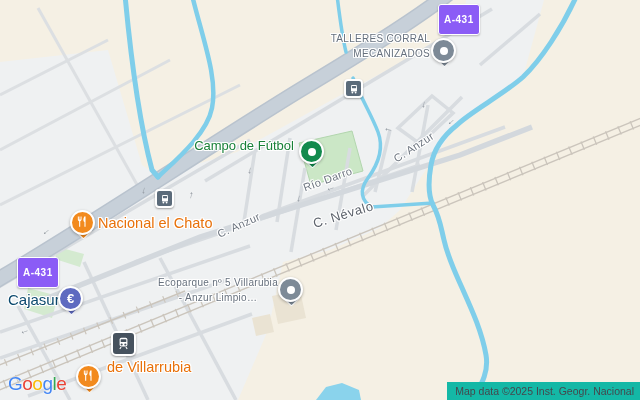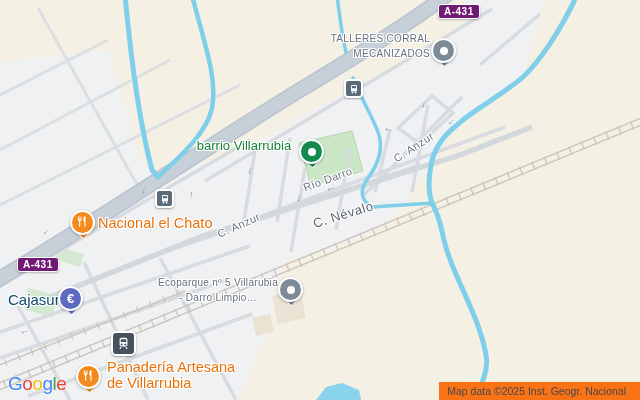--- a/index.html
+++ b/index.html
@@ -11,22 +11,22 @@
     0 1px 0 rgba(255,255,255,.95),0 -1px 0 rgba(255,255,255,.95),
     1px 1px 0 rgba(255,255,255,.95),-1px -1px 0 rgba(255,255,255,.95),
     1px -1px 0 rgba(255,255,255,.95),-1px 1px 0 rgba(255,255,255,.95)}
   .poi-gray{color:#66707d;font-size:10px;line-height:15px;letter-spacing:.3px}
   .poi-green{color:#188038;font-size:13px;line-height:14px;font-weight:500}
   .poi-orange{color:#e8710a;font-size:14.5px;line-height:16px;font-weight:500}
   .poi-blue{color:#0c4a6e;font-size:15px;font-weight:400}
   .poi-dark{color:#3a4148;font-size:15px;font-weight:700}
   .street{color:#6e7680;font-size:11px;letter-spacing:.4px}
   .street-big{color:#5d636c;font-size:13px;font-weight:500;letter-spacing:.6px}
-  .badge{position:absolute;background:#701a75;color:#fff;border:1.5px solid #fff;
-    border-radius:3px;font-size:10px;font-weight:700;padding:0 5px;line-height:13px;
+  .badge{position:absolute;background:#8b5cf6;color:#fff;border:1.5px solid #fff;
+    border-radius:3px;font-size:10px;font-weight:700;padding:8px 5px;line-height:13px;
     letter-spacing:.5px;box-shadow:0 1px 2px rgba(0,0,0,.25)}
   .pin{position:absolute;width:25px;height:34px}
   .pin .tail{position:absolute;left:7px;top:14px;width:11px;height:11px;
     transform:rotate(45deg);border:1.5px solid #fff;border-radius:2px}
   .pin .circ{position:absolute;left:0;top:0;width:25px;height:25px;border-radius:50%;
     border:2px solid #fff;box-sizing:border-box;display:flex;align-items:center;
     justify-content:center;box-shadow:0 1px 3px rgba(0,0,0,.3)}
   .pin.gray .circ,.pin.gray .tail{background:#7d8a97}
   .pin.green .circ,.pin.green .tail{background:#128a4d}
   .pin.orange .circ,.pin.orange .tail{background:#f28a1e}
@@ -34,22 +34,22 @@
   .pin .dot{width:8px;height:8px;border-radius:50%;background:#fff}
   .pin .euro{color:#fff;font-size:13px;font-weight:700}
   .transit{position:absolute;background:#5b6b7a;border:2px solid #fff;border-radius:4px;
     box-shadow:0 1px 2px rgba(0,0,0,.35);display:flex;align-items:center;justify-content:center}
   .bus{width:15px;height:15px}
   .station{width:21px;height:21px;background:#46525e;border-radius:5px}
   .arw{position:absolute;color:#8d949c;font-size:10px;font-weight:700;
     line-height:10px;user-select:none}
   .glogo{position:absolute;left:8px;top:373px;font-size:19px;font-weight:400;
     letter-spacing:-.5px;text-shadow:0 0 2px #fff}
-  .attr{position:absolute;right:0;bottom:0;background:#f97316;color:#45484d;
-    font-size:10.5px;line-height:18px;padding:0 14px 0 8px}
+  .attr{position:absolute;right:0;bottom:0;background:#14b8a6;color:#45484d;
+    font-size:10.5px;line-height:18px;padding:0 6px 0 8px}
 </style>
 </head>
 <body>
 
 <div class="viewport">
 
   <svg class="base" width="640" height="400" viewBox="0 0 640 400">
 
     <path d="M0,62 L108,50 L142,165 L158,176 L237,152 L350,90 L462,30 L466,0 L544,0 L523,77 L487,100 L457,125 L432,160 L400,210 L380,228 L330,250 L283,262 L268,330 L238,400 L0,400 Z" fill="#eff1f2"></path>
 
@@ -135,30 +135,29 @@
   <div class="lbl street-big" style="left:312px;top:207px;transform:rotate(-17deg)">C. Névalo</div>
 
   <div class="badge" style="left:438px;top:4px">A-431</div>
   <div class="badge" style="left:17px;top:257px">A-431</div>
 
   <div class="lbl poi-gray" style="right:210px;top:31px;text-align:right">
     <div>TALLERES CORRAL</div>
     <div>MECANIZADOS</div>
   </div>
   <div class="lbl poi-green" style="left:185px;top:139px;width:118px;text-align:center">
-    <div>barrio Villarrubia</div>
+    <div>Campo de Fútbol</div>
   </div>
   <div class="lbl poi-orange" style="left:98px;top:215px">Nacional el Chato</div>
   <div class="lbl poi-blue" style="left:8px;top:291px">Cajasur</div>
   <div class="lbl poi-gray" style="right:362px;top:275px;text-align:center">
     <div>Ecoparque nº 5 Villarubia</div>
-    <div>- Darro Limpio…</div>
+    <div>- Anzur Limpio…</div>
   </div>
   <div class="lbl poi-orange" style="left:107px;top:359px">
-    <div>Panadería Artesana</div>
     <div>de Villarrubia</div>
   </div>
 
   <div class="pin gray" style="left:431px;top:38px">
     <div class="tail"></div>
     <div class="circ">
         <div class="dot"></div>
       </div>
   </div>
   <div class="pin green" style="left:299px;top:139px">

